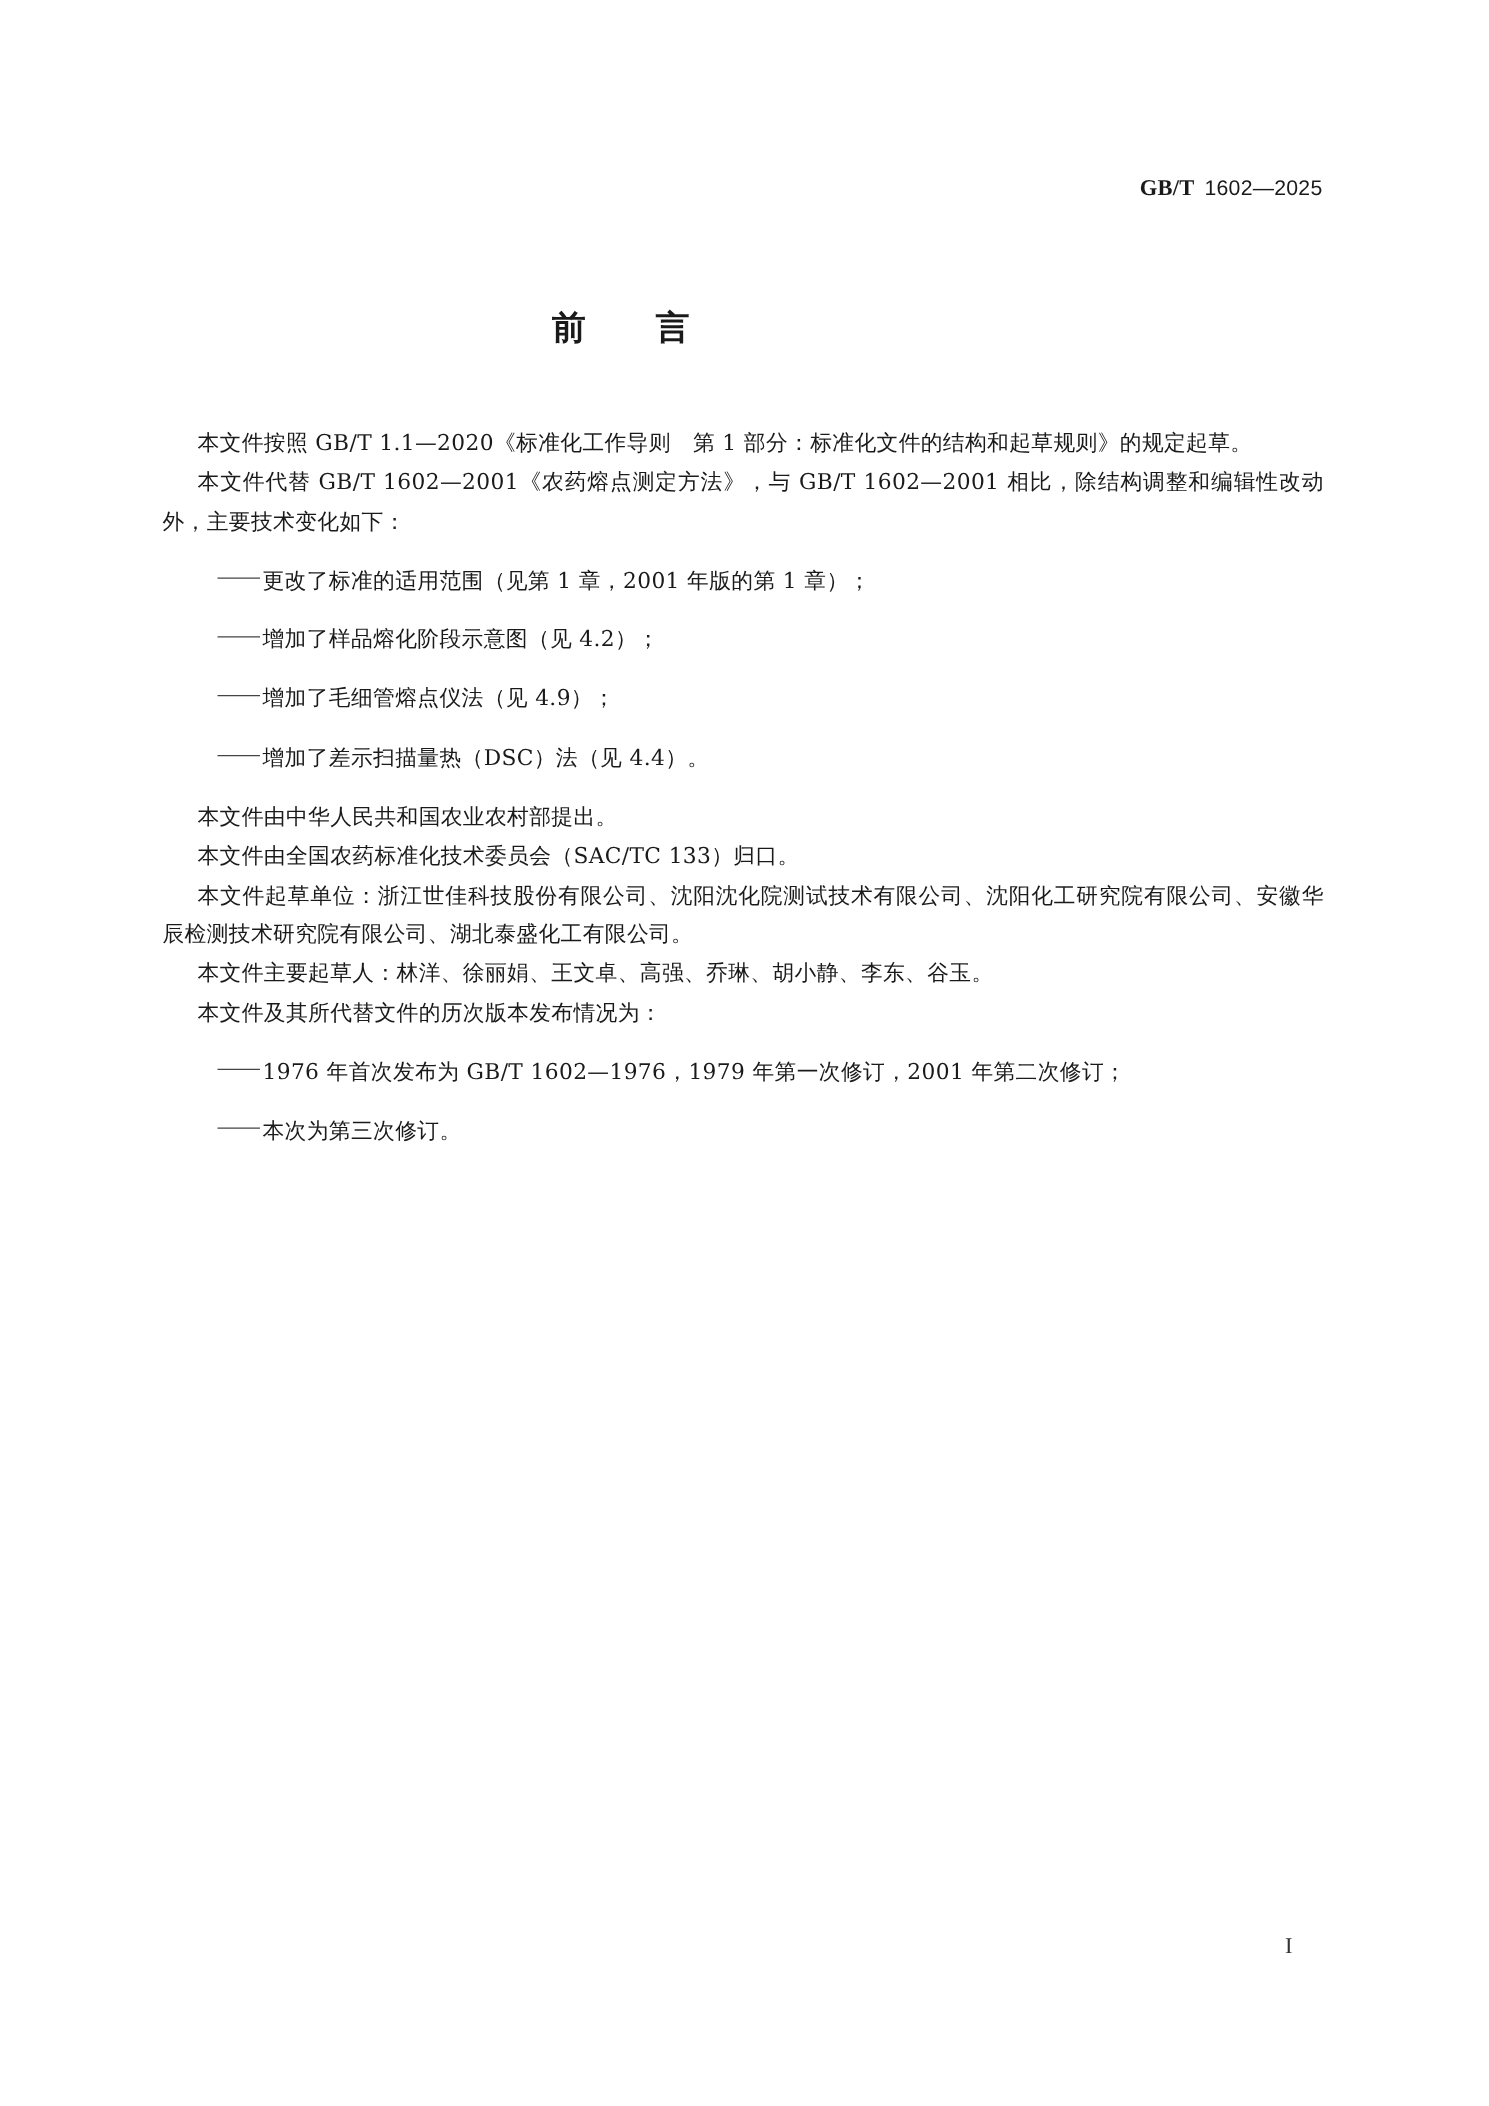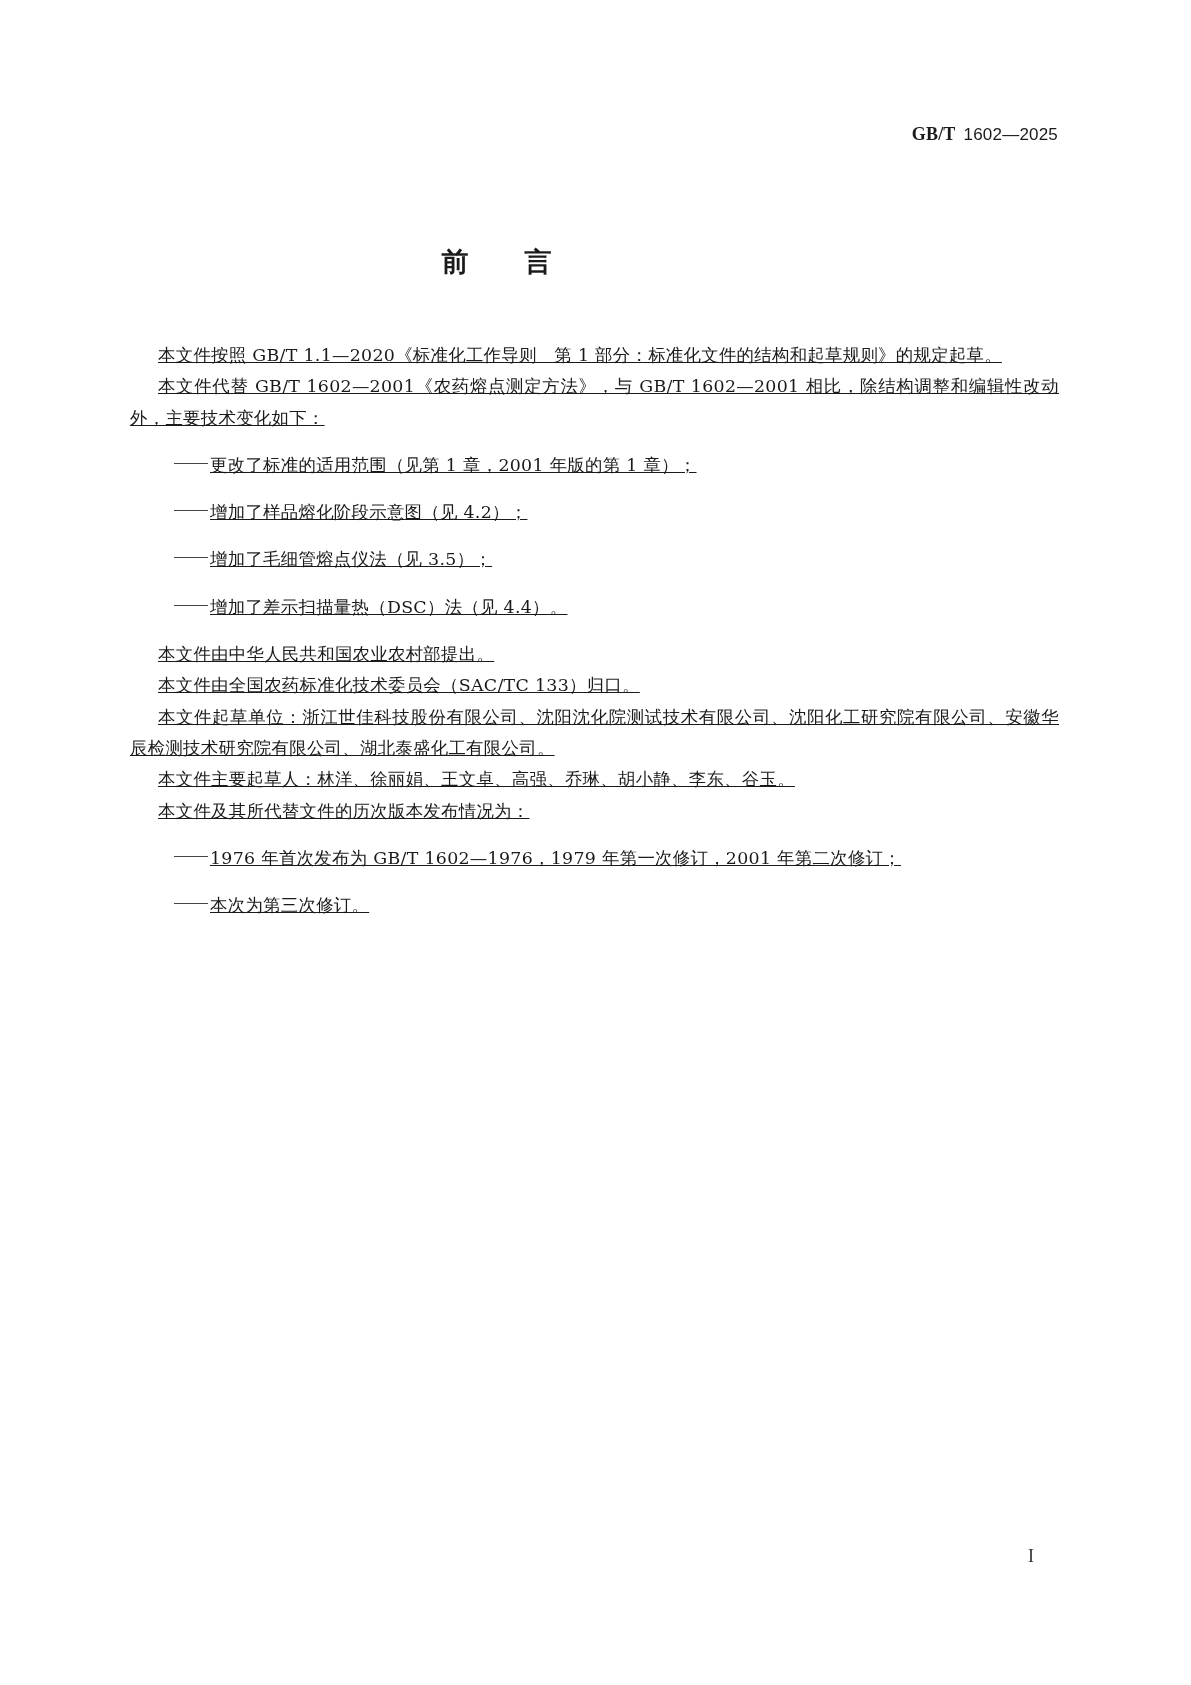--- a/index.html
+++ b/index.html
@@ -10,21 +10,21 @@
   body {
     width: 1191px;
     height: 1685px;
     position: relative;
     overflow: hidden;
     color: #1a1a1a;
     font-family: "DejaVu Serif", "Liberation Serif", serif;
   }
   .std-code {
     position: absolute;
-    top: 124px;
+    top: 140px;
     right: 133px;
     font-size: 17px;
     letter-spacing: 0.2px;
     white-space: nowrap;
   }
   .std-code .gbt {
     font-family: "Liberation Serif", "DejaVu Serif", serif;
     font-weight: bold;
     font-size: 18px;
   }
@@ -47,21 +47,20 @@
     box-sizing: border-box;
   }
   .content {
     position: absolute;
     top: 340px;
     left: 130px;
     width: 929px;
     font-size: 17.4px;
     line-height: 31.3px;
     text-align: justify;
-    text-decoration: underline;
   }
   .para {
     margin: 0;
     text-indent: 28px;
     letter-spacing: 0.3px;
   }
   .dash-item {
     margin: 16px;
     text-indent: 28px;
     letter-spacing: 0.3px;
@@ -93,21 +92,21 @@
 </div>
 
 <div class="title">前言</div>
 
 <div class="content">
   <p class="para">本文件按照 GB/T 1.1—2020《标准化工作导则　第 1 部分：标准化文件的结构和起草规则》的规定起草。</p>
   <p class="para">本文件代替 GB/T 1602—2001《农药熔点测定方法》，与 GB/T 1602—2001 相比，除结构调整和编辑性改动外，主要技术变化如下：</p>
 
   <p class="dash-item"><span class="dash"></span><span>更改了标准的适用范围（见第 1 章，2001 年版的第 1 章）；</span></p>
   <p class="dash-item"><span class="dash"></span><span>增加了样品熔化阶段示意图（见 4.2）；</span></p>
-  <p class="dash-item"><span class="dash"></span><span>增加了毛细管熔点仪法（见 3.5）；</span></p>
+  <p class="dash-item"><span class="dash"></span><span>增加了毛细管熔点仪法（见 4.9）；</span></p>
   <p class="dash-item"><span class="dash"></span><span>增加了差示扫描量热（DSC）法（见 4.4）。</span></p>
 
   <p class="para">本文件由中华人民共和国农业农村部提出。</p>
   <p class="para">本文件由全国农药标准化技术委员会（SAC/TC 133）归口。</p>
   <p class="para">本文件起草单位：浙江世佳科技股份有限公司、沈阳沈化院测试技术有限公司、沈阳化工研究院有限公司、安徽华辰检测技术研究院有限公司、湖北泰盛化工有限公司。</p>
   <p class="para">本文件主要起草人：林洋、徐丽娟、王文卓、高强、乔琳、胡小静、李东、谷玉。</p>
   <p class="para">本文件及其所代替文件的历次版本发布情况为：</p>
 
   <p class="dash-item"><span class="dash"></span><span>1976 年首次发布为 GB/T 1602—1976，1979 年第一次修订，2001 年第二次修订；</span></p>
   <p class="dash-item"><span class="dash"></span><span>本次为第三次修订。</span></p>

